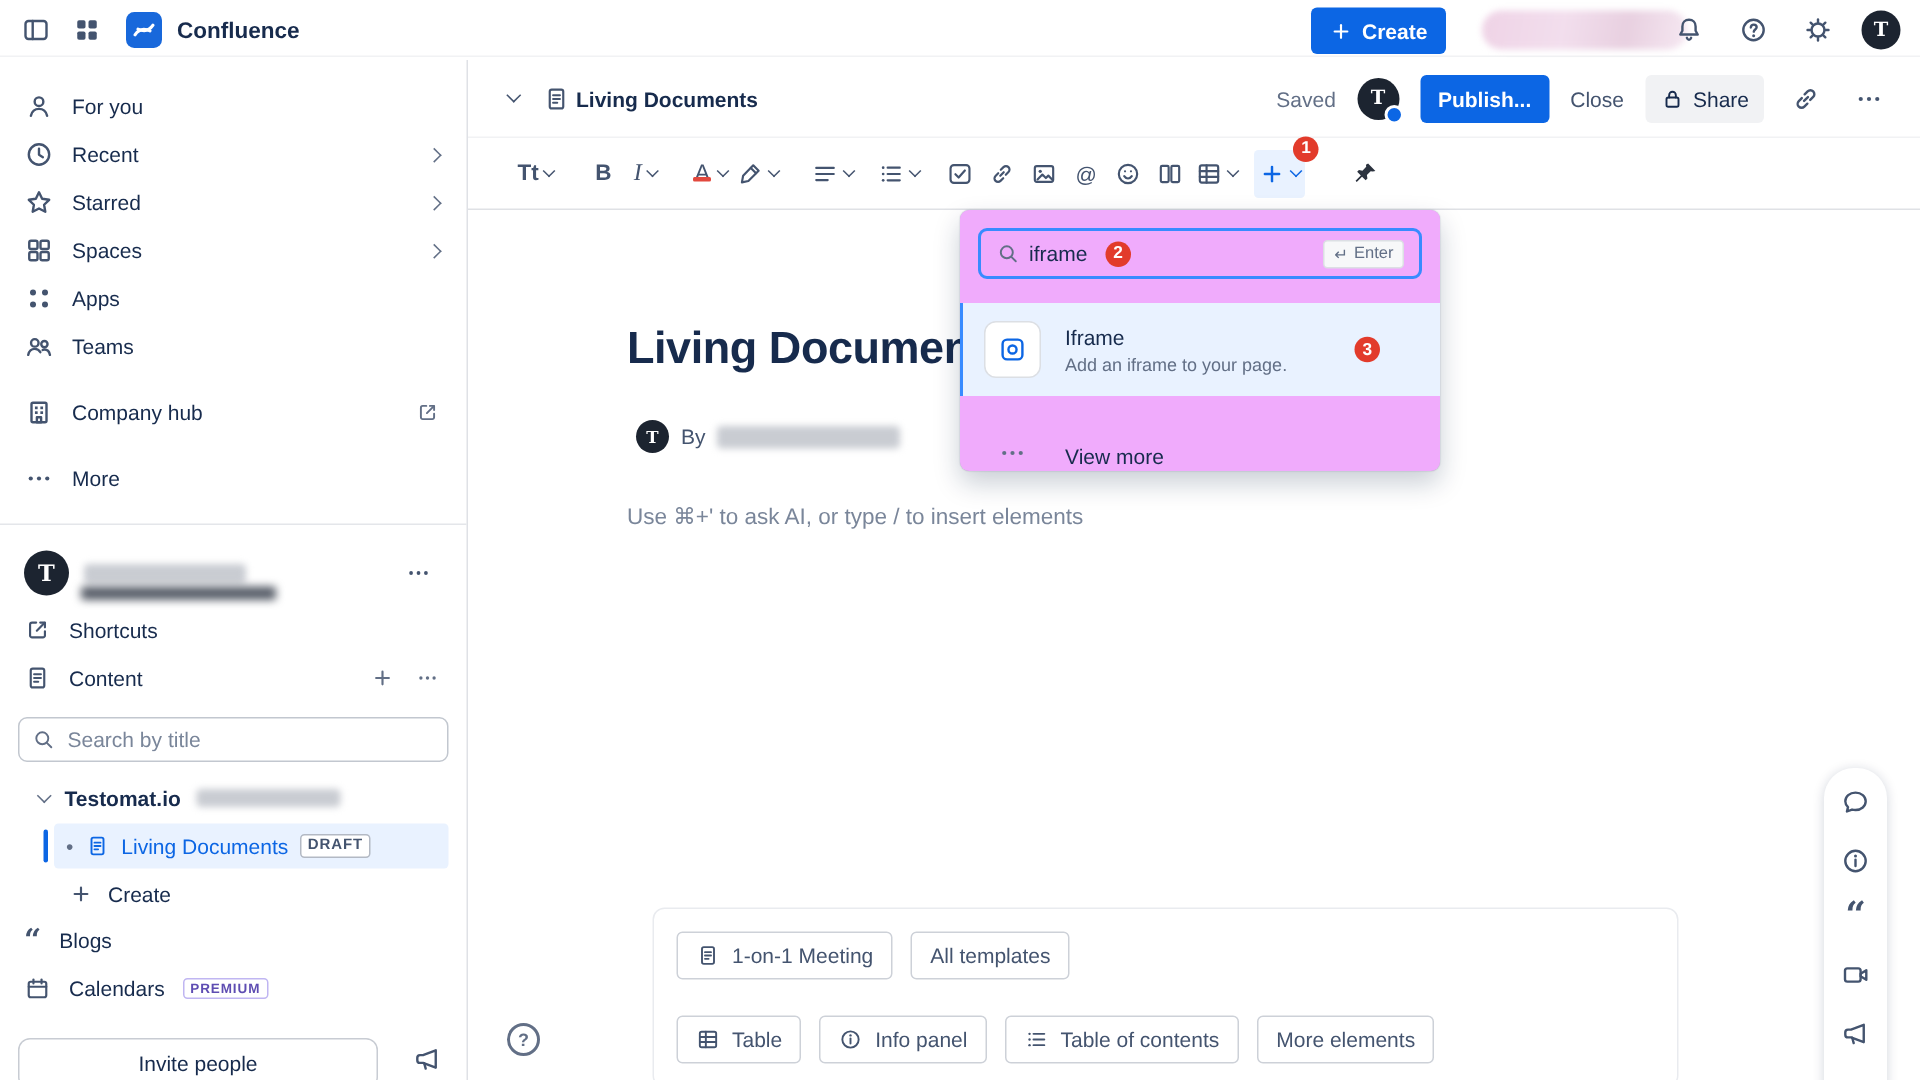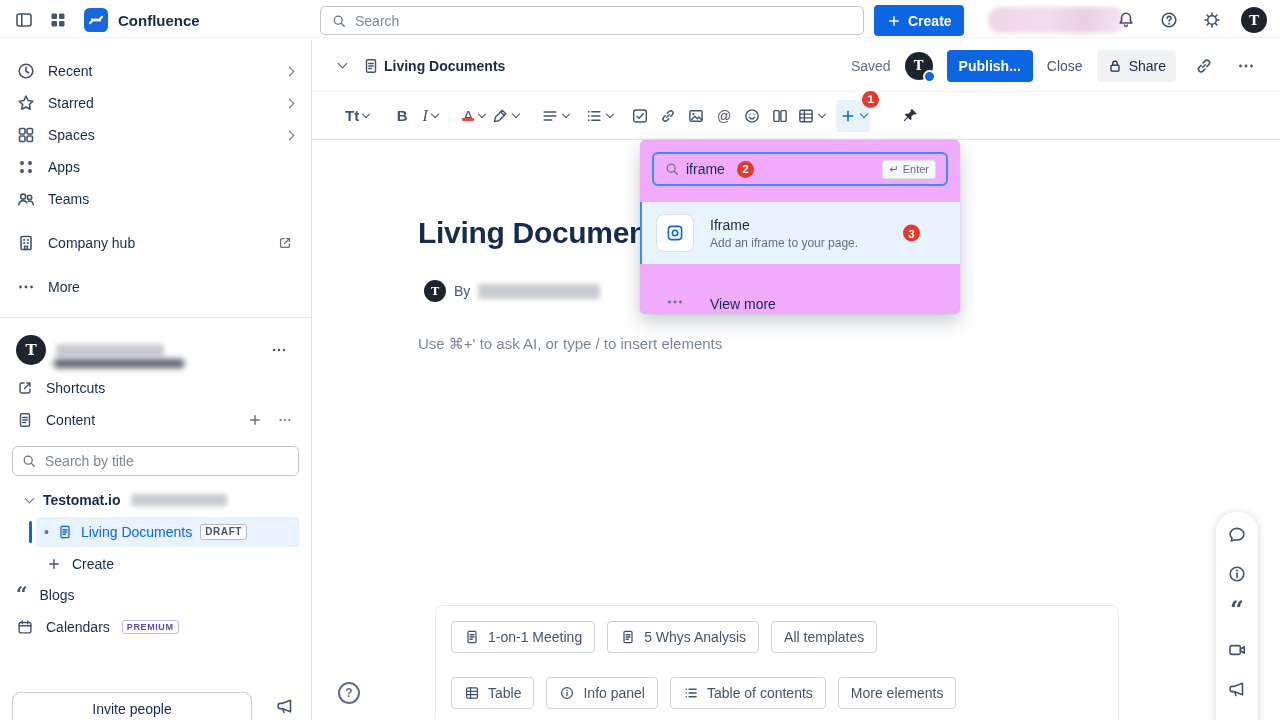--- a/index.html
+++ b/index.html
@@ -293,26 +293,20 @@
           <use href="#i-grid"></use>
         </svg>
       </button>
     <svg class="i24" viewBox="0 0 24 24" style="margin-left:6px">
         <rect width="24" height="24" rx="5.5" fill="#1868DB"></rect>
         <path d="M6 15.2c2.6-3.8 5.6-4.6 10-2.6" stroke="#fff" stroke-width="2.1" fill="none" stroke-linecap="round"></path>
         <path d="M18 8.8c-2.6 3.8-5.6 4.6-10 2.6" stroke="#fff" stroke-width="2.1" fill="none" stroke-linecap="round"></path>
       </svg>
     <span class="app-name">Confluence</span>
   </div>
-  <div class="tb-search">
-    <svg class="st i16">
-        <use href="#i-search"></use>
-      </svg>
-    <input placeholder="Search" style="">
-  </div>
   <button class="create-btn">
     <svg class="st i16">
         <use href="#i-plus"></use>
       </svg>
     <span>Create</span>
   </button>
   <div class="tb-redact"></div>
   <div class="tb-right">
     <button class="icon-btn">
         <svg class="st i20">
@@ -329,20 +323,26 @@
           <use href="#i-gear"></use>
         </svg>
       </button>
     <div class="avatar a26">
         <span>T</span>
       </div>
   </div>
 </header>
 
 <nav class="sidebar">
+  <div class="nav-item">
+    <svg class="st i20" style="color:#44546F">
+        <use href="#i-person"></use>
+      </svg>
+    <span>For you</span>
+  </div>
   <div class="nav-item">
     <svg class="st i20" style="color:#44546F">
         <use href="#i-clock"></use>
       </svg>
     <span>Recent</span>
     <span class="cv r right-ic"></span>
   </div>
   <div class="nav-item">
     <svg class="st i20" style="color:#44546F">
         <use href="#i-star"></use>
@@ -630,26 +630,20 @@
 
   <div class="tpl">
     <div class="tpl-row">
       <button class="tpl-btn">
           <svg class="st i16">
             <use href="#i-doc"></use>
           </svg>
           <span>1-on-1 Meeting</span>
         </button>
       <button class="tpl-btn">
-          <svg class="st i16">
-            <use href="#i-doc"></use>
-          </svg>
-          <span>5 Whys Analysis</span>
-        </button>
-      <button class="tpl-btn">
           <span>All templates</span>
         </button>
     </div>
     <div class="tpl-row">
       <button class="tpl-btn">
           <svg class="st i16">
             <use href="#i-table"></use>
           </svg>
           <span>Table</span>
         </button>

